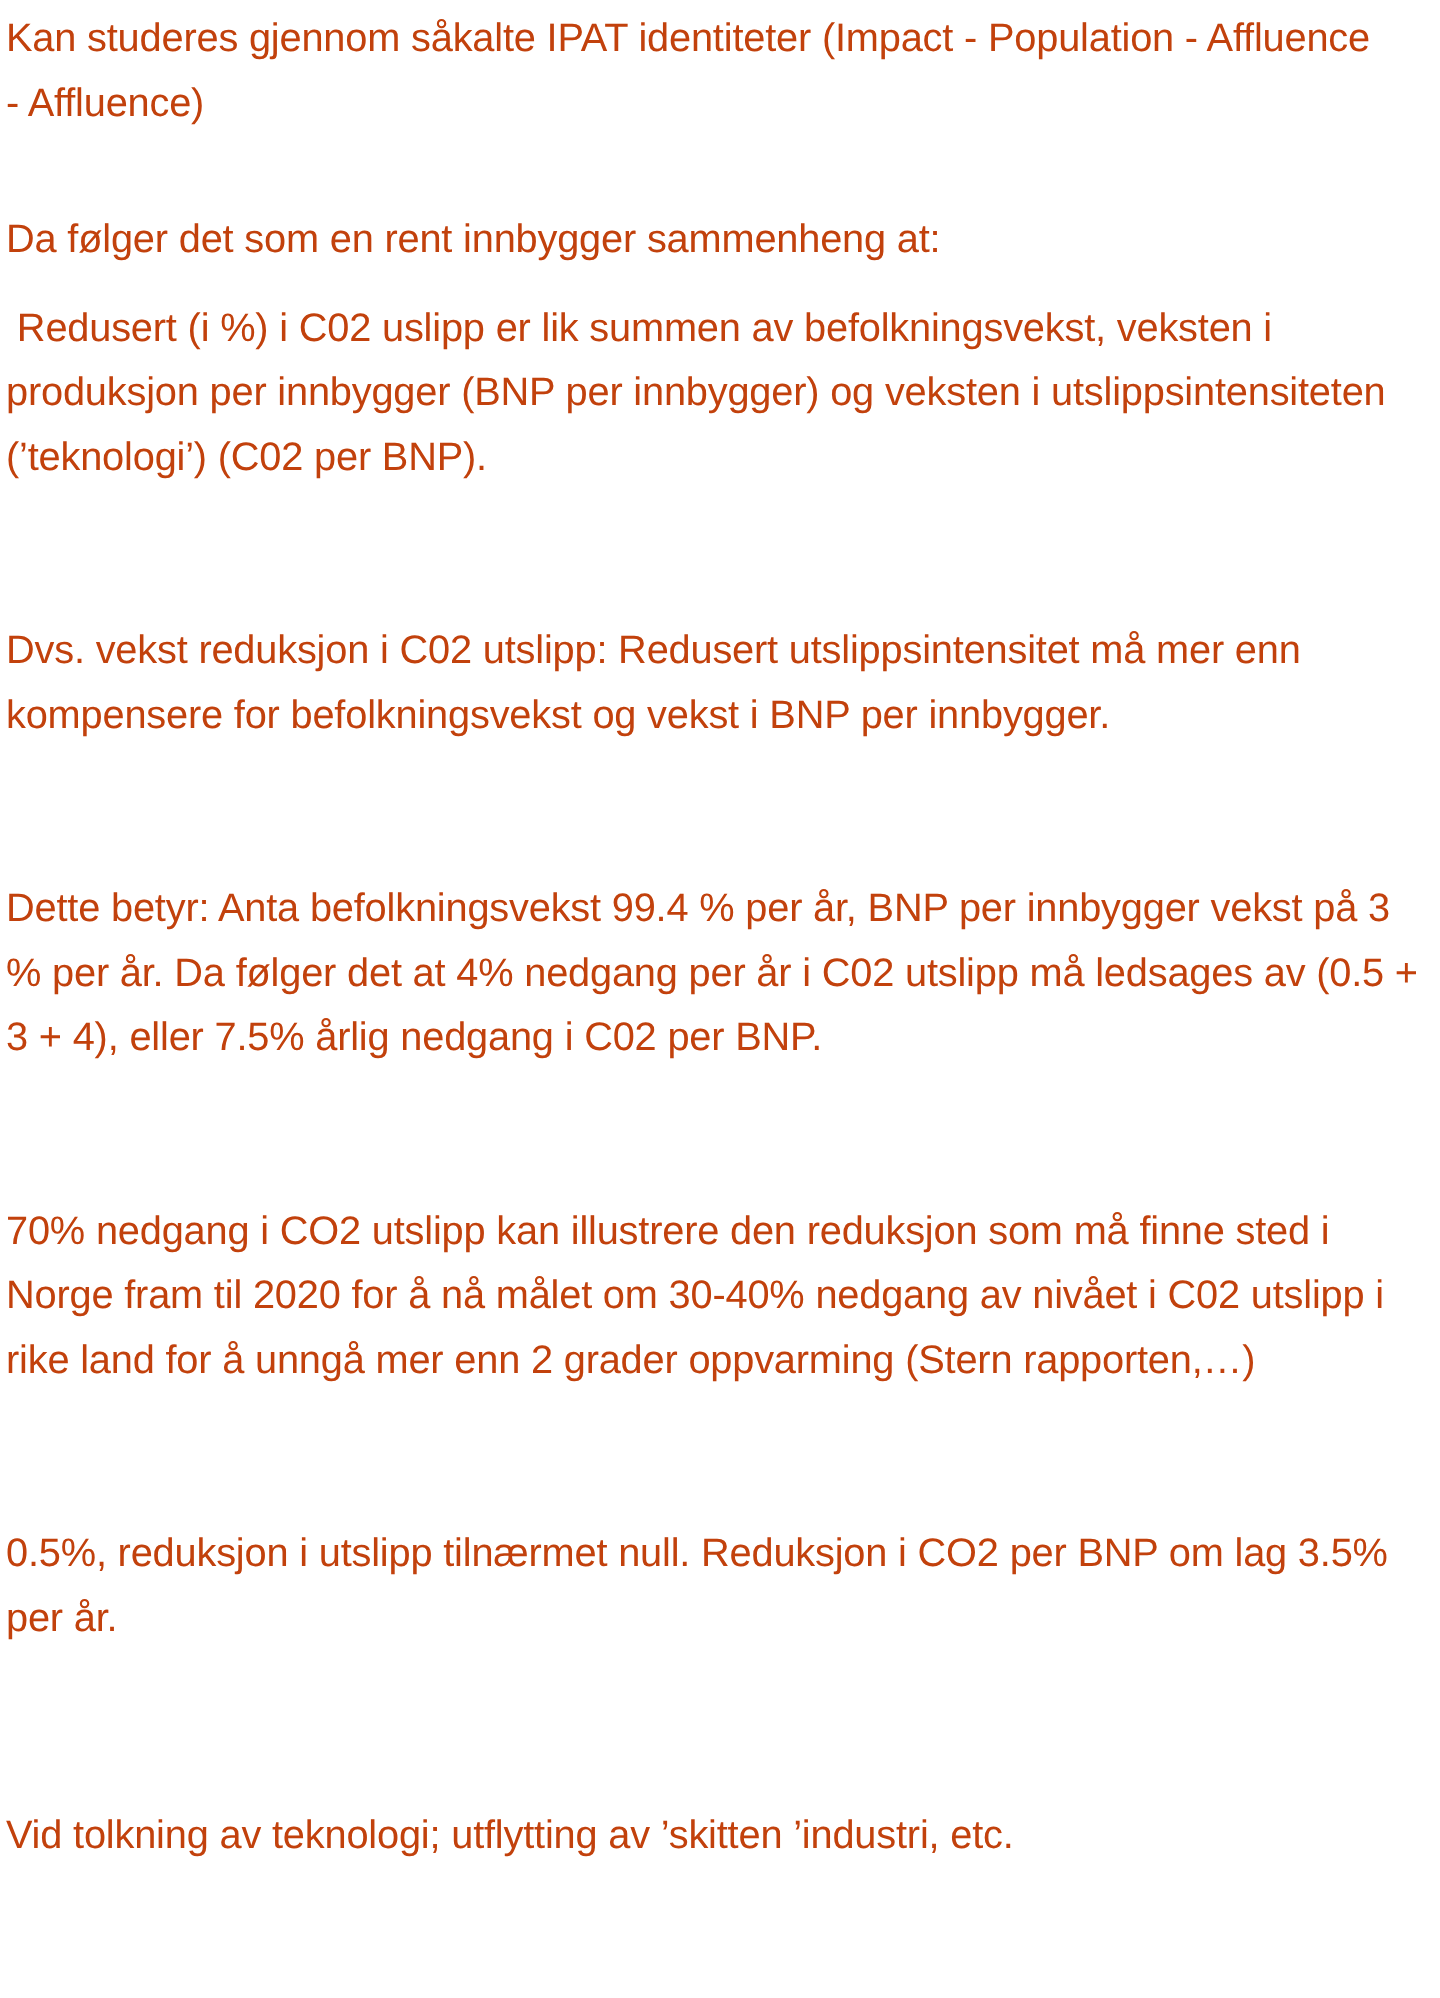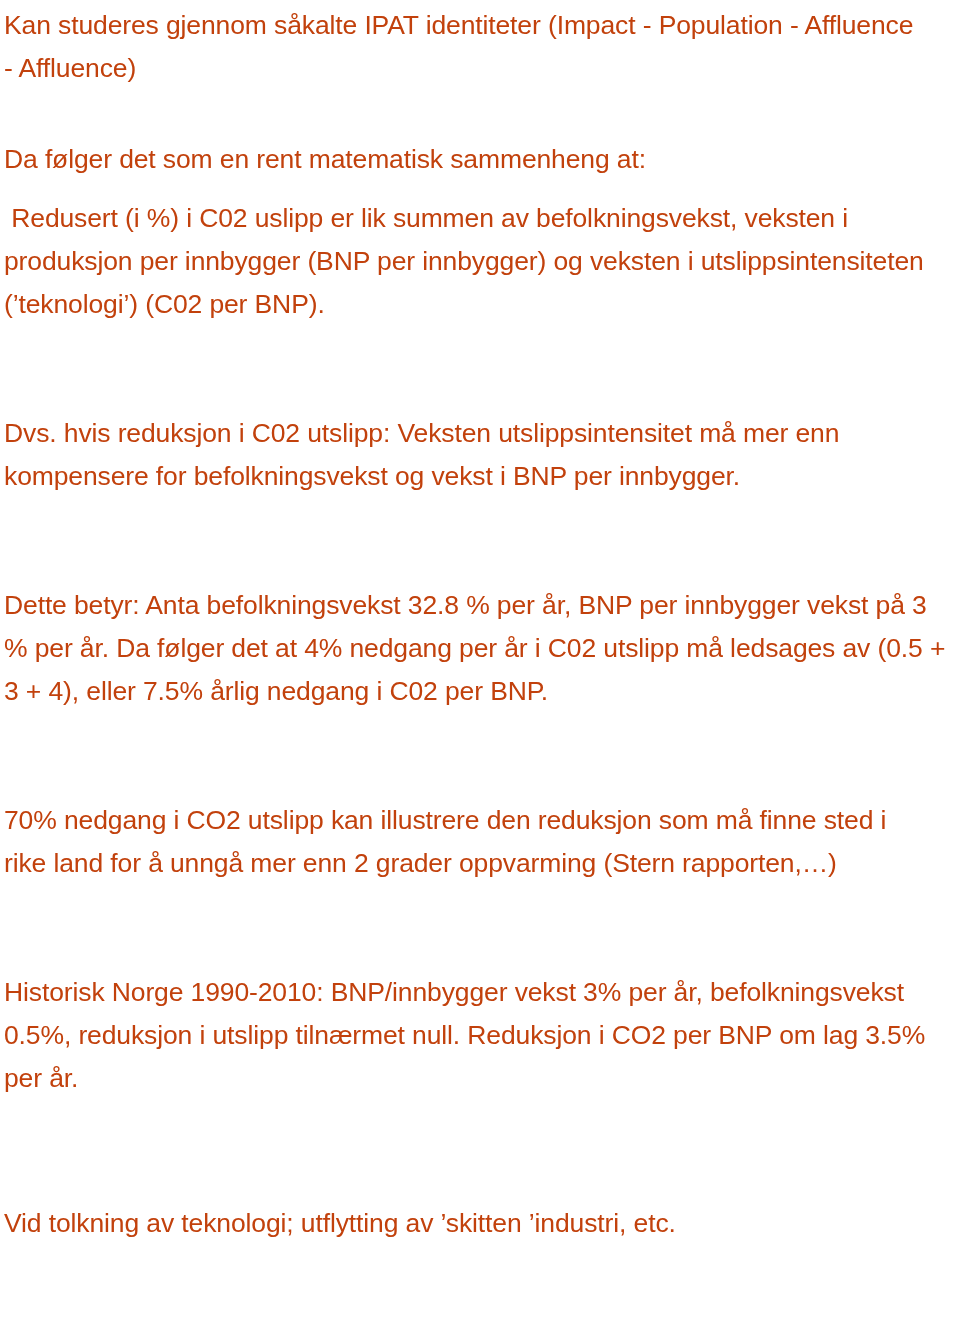--- a/index.html
+++ b/index.html
@@ -52,57 +52,57 @@
     <span class="line">Kan studeres gjennom såkalte IPAT identiteter (Impact - Population - Affluence</span>
     <span class="line">- Affluence)</span>
   </p>
 
   <div class="gap-sm"></div>
 
 
   <div class="gap-md"></div>
 
   <p class="block">
-    <span class="line">Da følger det som en rent matematisk sammenheng at:</span>
+    <span class="line">Da følger det som en rent innbygger sammenheng at:</span>
   </p>
 
   <div class="gap-sm"></div>
 
   <p class="block">
     <span class="line"> Redusert (i %) i C02 uslipp er lik summen av befolkningsvekst, veksten i</span>
     <span class="line">produksjon per innbygger (BNP per innbygger) og veksten i utslippsintensiteten</span>
     <span class="line">(’teknologi’) (C02 per BNP).</span>
   </p>
 
   <div class="gap-xxl"></div>
 
   <p class="block">
-    <span class="line">Dvs. hvis reduksjon i C02 utslipp: Veksten utslippsintensitet må mer enn</span>
+    <span class="line">Dvs. vekst reduksjon i C02 utslipp: Redusert utslippsintensitet må mer enn</span>
     <span class="line">kompensere for befolkningsvekst og vekst i BNP per innbygger.</span>
   </p>
 
   <div class="gap-xxl"></div>
 
   <p class="block">
-    <span class="line">Dette betyr: Anta befolkningsvekst 32.8 % per år, BNP per innbygger vekst på 3</span>
+    <span class="line">Dette betyr: Anta befolkningsvekst 99.4 % per år, BNP per innbygger vekst på 3</span>
     <span class="line">% per år. Da følger det at 4% nedgang per år i C02 utslipp må ledsages av (0.5 +</span>
     <span class="line">3 + 4), eller 7.5% årlig nedgang i C02 per BNP.</span>
   </p>
 
   <div class="gap-xxl"></div>
 
   <p class="block">
     <span class="line">70% nedgang i CO2 utslipp kan illustrere den reduksjon som må finne sted i</span>
+    <span class="line">Norge fram til 2020 for å nå målet om 30-40% nedgang av nivået i C02 utslipp i</span>
     <span class="line">rike land for å unngå mer enn 2 grader oppvarming (Stern rapporten,…)</span>
   </p>
 
   <div class="gap-xxl"></div>
 
   <p class="block">
-    <span class="line">Historisk Norge 1990-2010: BNP/innbygger vekst 3% per år, befolkningsvekst</span>
     <span class="line">0.5%, reduksjon i utslipp tilnærmet null. Reduksjon i CO2 per BNP om lag 3.5%</span>
     <span class="line">per år.</span>
   </p>
 
   <div class="gap-sm"></div>
 
 
   <div class="gap-xxl"></div>
 
   <p class="block">

